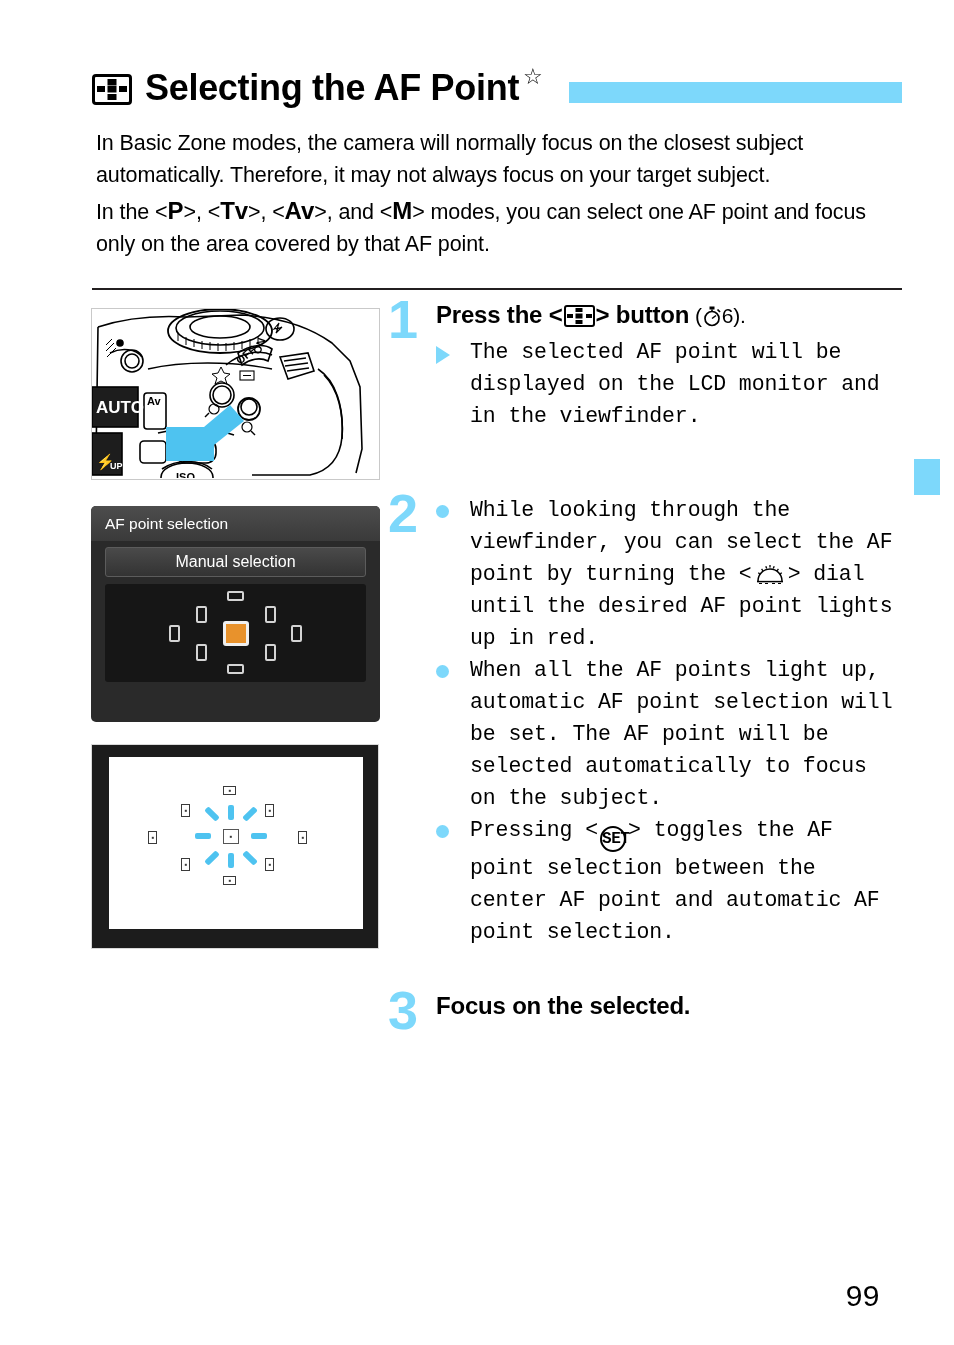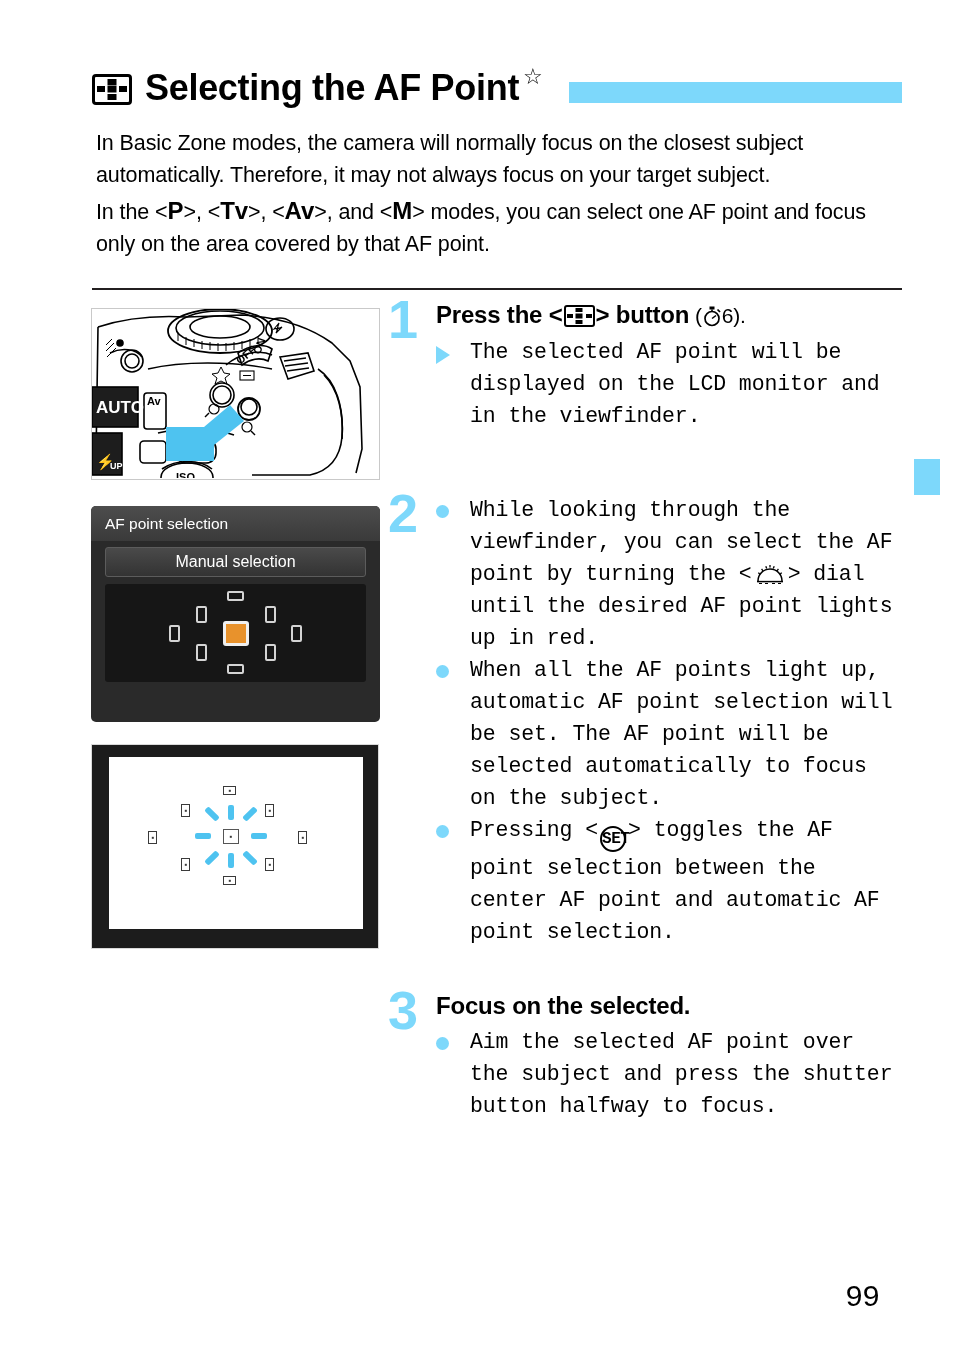--- a/index.html
+++ b/index.html
@@ -543,25 +543,19 @@
           <span class="mark"><span class="dot"></span></span>
           <span class="txt"><span>Pressing &lt;</span><span class="g g-set">SET</span><span>&gt; toggles the AF point selection between the center AF point and automatic AF point selection.</span></span>
         </div>
 
       </div>
     </div>
 
     <div class="step step3">
       <div class="step-num">3</div>
       <div class="step-head">Focus on the selected.</div>
-      <div class="step-body">
-        <div class="bullet-row">
-          <span class="mark"><span class="dot"></span></span>
-          <span class="txt">Aim the selected AF point over the subject and press the shutter button halfway to focus.</span>
-        </div>
-      </div>
     </div>
 
   </div>
 
   <div class="page-num">99</div>
 
 </div>
 
 </body></html>

